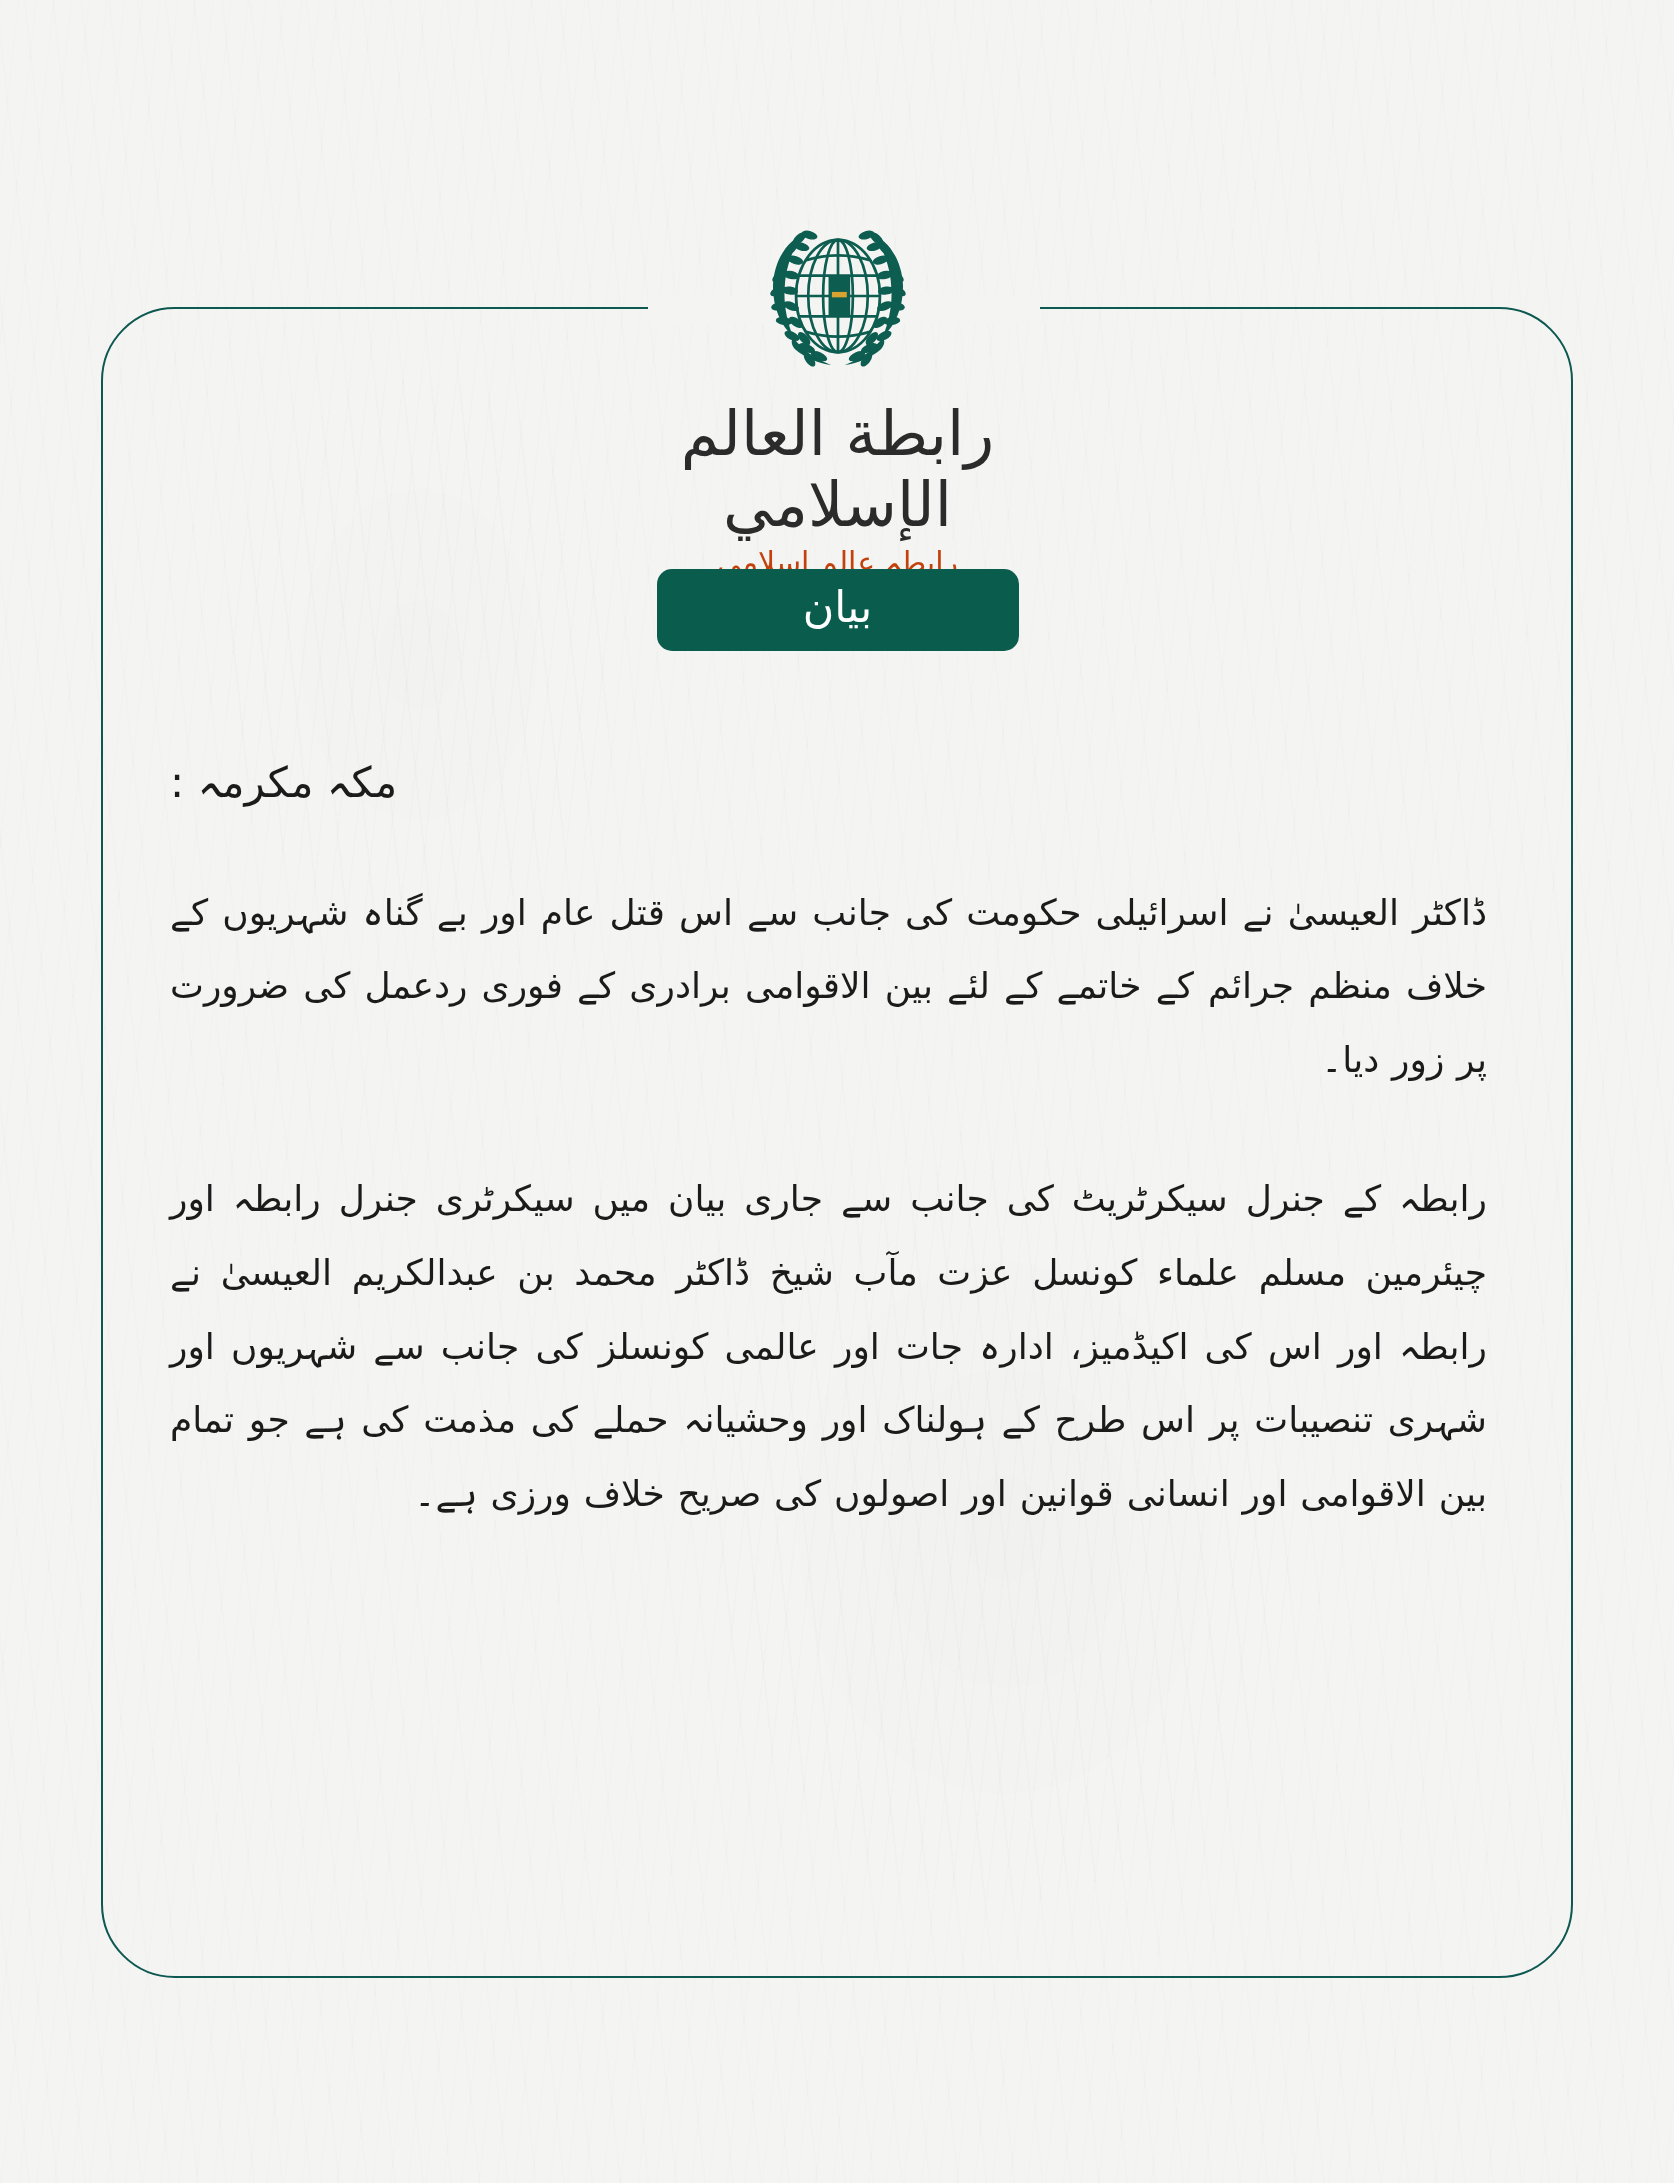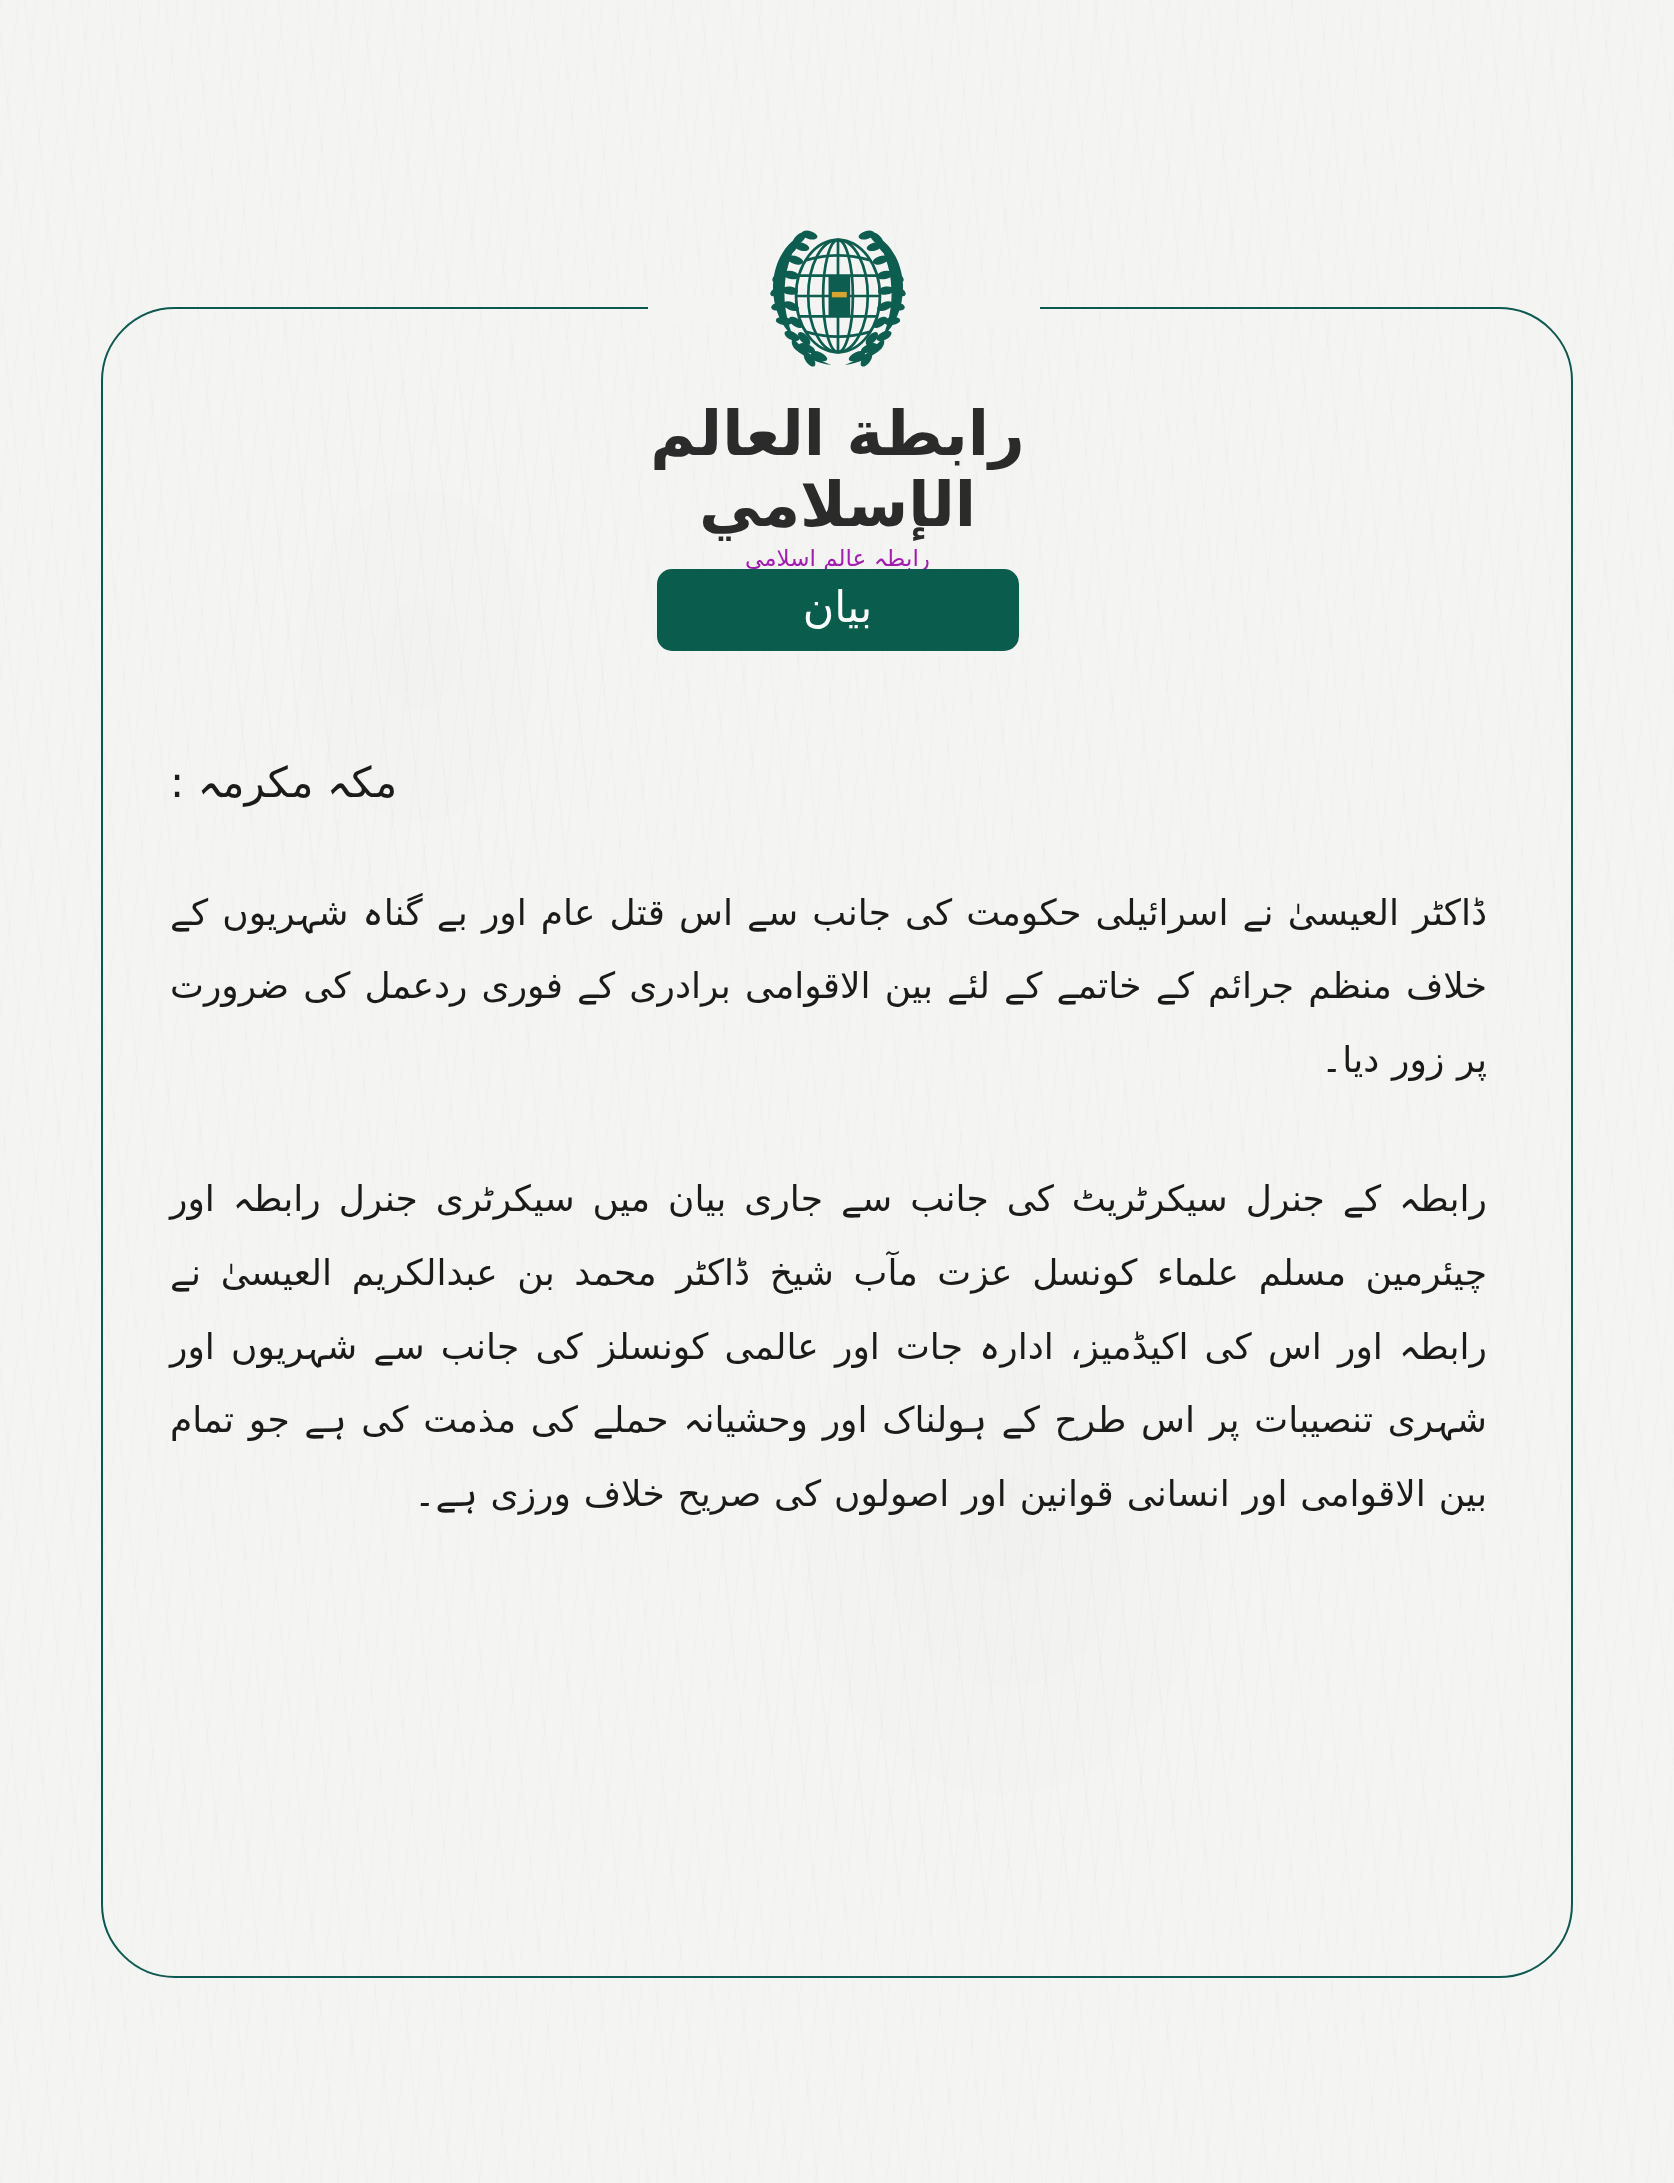--- a/index.html
+++ b/index.html
@@ -73,29 +73,29 @@
     width: 540px;
     height: 142px;
   }
   .org-title-ar {
     display: block;
     font-family: "DejaVu Sans", sans-serif;
     font-size: 62px;
     color: #2b2b2b;
     direction: rtl;
     line-height: 1.15;
-    font-weight: 700;
+    font-weight: 400;
     letter-spacing: -1.4px;
     text-align: center;
   }
   .org-title-ur {
     display: block;
     font-family: "DejaVu Sans", sans-serif;
-    font-size: 23px;
-    color: #a21caf;
+    font-size: 30px;
+    color: #c2410c;
     direction: rtl;
     margin-top: 4px;
     letter-spacing: 6.8px;
   }
 
   .badge {
     position: absolute;
     left: 50%;
     top: 569px;
     transform: translateX(-50%);

